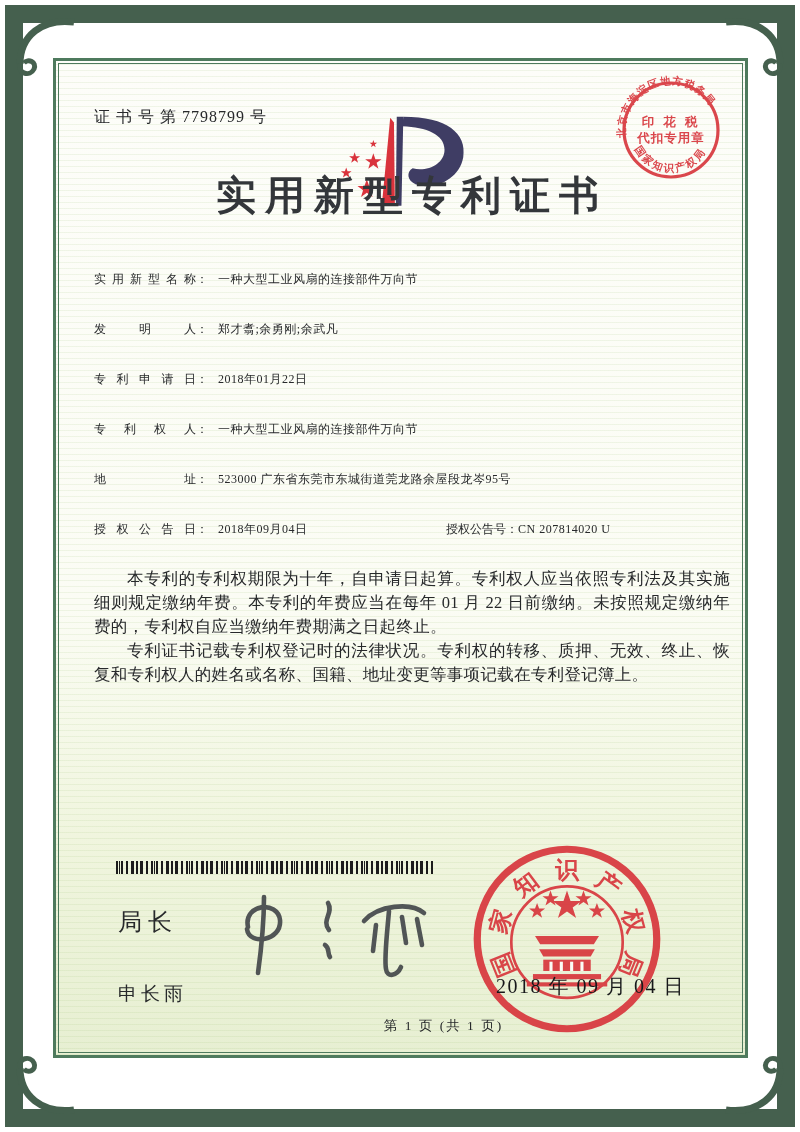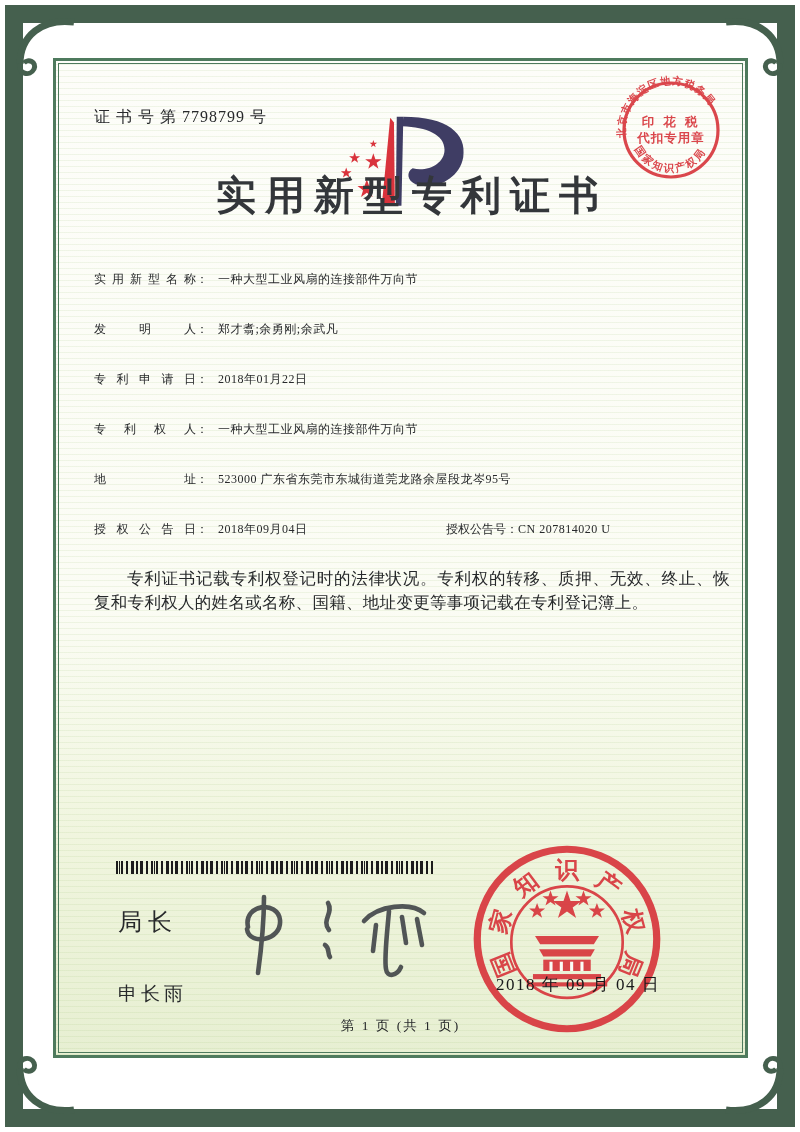--- a/index.html
+++ b/index.html
@@ -50,23 +50,23 @@
     background-image:
       repeating-linear-gradient(90deg,#1c1c1c 0 2px,transparent 2px 5px),
       repeating-linear-gradient(90deg,#1c1c1c 0 1px,transparent 1px 7px);
     background-position:0 0,3px 0;
   }
   .sig-title{position:absolute;left:62px;top:845px;font-size:24px;letter-spacing:6px;}
   .sig-name{position:absolute;left:62px;top:920px;font-size:19px;letter-spacing:4px;}
   .signature{position:absolute;left:172px;top:828px;}
 
   .seal{position:absolute;left:413px;top:780px;}
-  .seal-date{position:absolute;left:440px;top:912px;font-size:17px;letter-spacing:1.5px;color:#17181a;white-space:nowrap;}
-
-  .footer{position:absolute;left:0;top:956px;width:100%;text-align:center;font-size:13.5px;letter-spacing:2px;}
+  .seal-date{position:absolute;left:440px;top:912px;font-size:20px;letter-spacing:1.5px;color:#17181a;white-space:nowrap;}
+
+  .footer{position:absolute;left:0;top:956px;width:100%;text-align:center;font-size:13.5px;letter-spacing:2px;padding-left:43px;}
 </style>
 </head>
 <body>
 
 <div class="frame"></div>
 
 <div class="corner tl">
   <svg width="64" height="64" viewBox="0 0 64 64">
     <path d="M60,8 C28,4 6,22 6,50" fill="none" stroke="#45604e" stroke-width="7"></path>
     <path d="M6,50 C4,60 16,63 20,55 C23,48 14,44 10,49" fill="none" stroke="#45604e" stroke-width="5"></path>
@@ -148,20 +148,21 @@
       </div>
       <div class="frow">
         <span class="flabel">地址</span><span class="fcolon">：</span><span class="fvalue">523000 广东省东莞市东城街道莞龙路余屋段龙岑95号</span>
       </div>
       <div class="frow">
         <span class="grant-left"><span class="flabel">授权公告日</span><span class="fcolon">：</span><span class="fvalue">2018年09月04日</span></span><span><span>授权公告号</span><span>：</span><span class="fvalue">CN 207814020 U</span></span>
       </div>
     </div>
 
     <div class="paras">
+      <p class="para">本专利的专利权期限为十年，自申请日起算。专利权人应当依照专利法及其实施细则规定缴纳年费。本专利的年费应当在每年 01 月 22 日前缴纳。未按照规定缴纳年费的，专利权自应当缴纳年费期满之日起终止。</p>
       <p class="para">专利证书记载专利权登记时的法律状况。专利权的转移、质押、无效、终止、恢复和专利权人的姓名或名称、国籍、地址变更等事项记载在专利登记簿上。</p>
     </div>
   </div>
 
   <div class="barcode"></div>
 
   <div class="sig-title">局长</div>
   <div class="sig-name">申长雨</div>
 
   <div class="signature">

